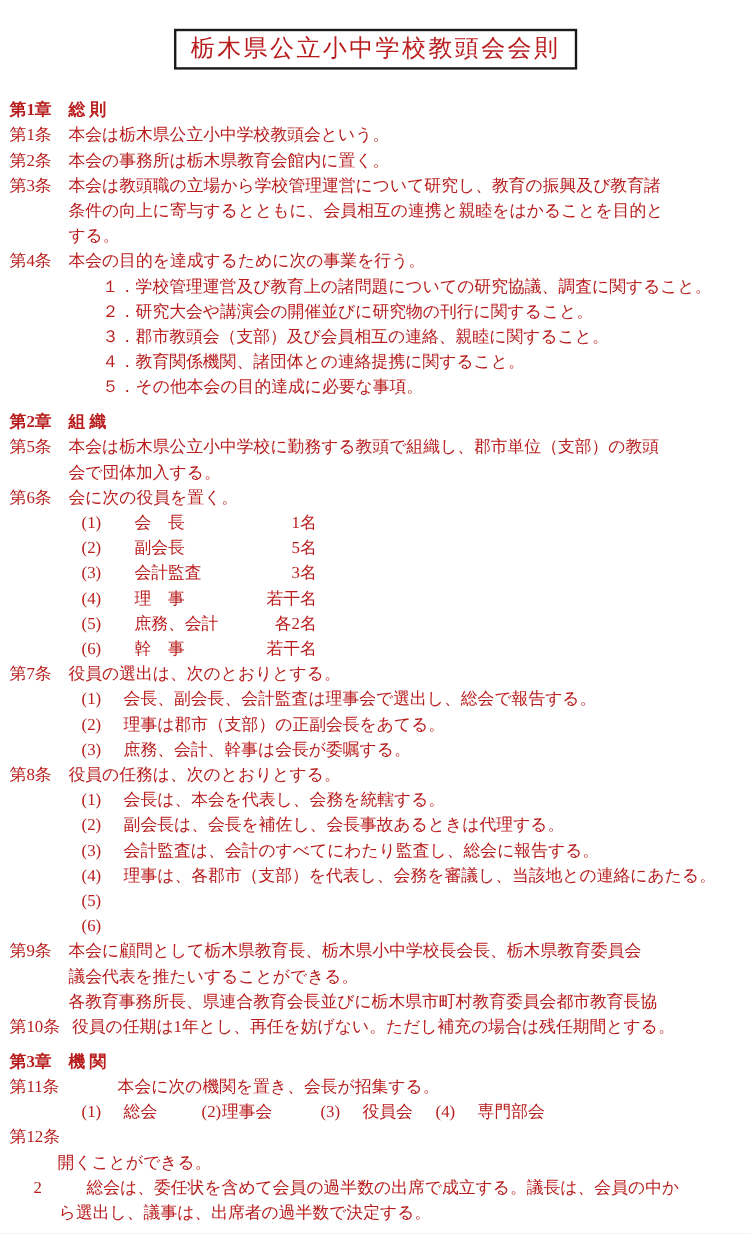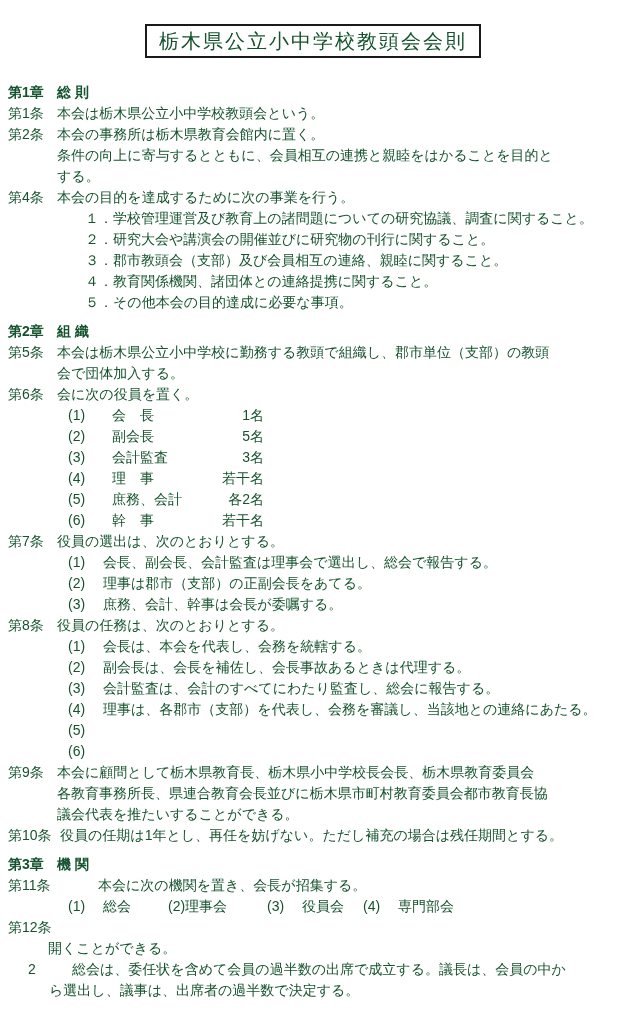--- a/index.html
+++ b/index.html
@@ -1,18 +1,18 @@
 <!DOCTYPE html>
 <html><head>
 <meta charset="utf-8">
 <style>
   html,body{margin:0;padding:0;background:#e8e8e8;}
   .page{
     width:626px;height:1028px;background:#ffffff;position:relative;overflow:hidden;
-    font-family:Liberation Sans, sans-serif;color:#14532d;
+    font-family:Liberation Serif, serif;color:#b91c1c;
     margin:0 auto;
   }
   .title-row{position:absolute;top:24px;left:0;right:0;text-align:center;}
   .title-box{
     display:inline-block;border:2px solid #1a1a1a;padding:2px 12px;
     font-size:20px;letter-spacing:2px;line-height:26px;white-space:nowrap;
   }
   .content{position:absolute;top:82px;left:0;width:528px;}
   .line{position:relative;height:21px;line-height:21px;font-size:14px;white-space:nowrap;}
   .gap{height:8px;}
@@ -53,20 +53,24 @@
     </div>
     <div class="line">
       <span class="n">第1条</span>
       <span class="b">本会は栃木県公立小中学校教頭会という。</span>
     </div>
     <div class="line">
       <span class="n">第2条</span>
       <span class="b">本会の事務所は栃木県教育会館内に置く。</span>
     </div>
     <div class="line">
+      <span class="n">第3条</span>
+      <span class="b">本会は教頭職の立場から学校管理運営について研究し、教育の振興及び教育諸</span>
+    </div>
+    <div class="line">
       <span class="b">条件の向上に寄与するとともに、会員相互の連携と親睦をはかることを目的と</span>
     </div>
     <div class="line">
       <span class="b">する。</span>
     </div>
     <div class="line">
       <span class="n">第4条</span>
       <span class="b">本会の目的を達成するために次の事業を行う。</span>
     </div>
     <div class="line">
@@ -172,24 +176,24 @@
       <span class="pn">(5)</span>
     </div>
     <div class="line">
       <span class="pn">(6)</span>
     </div>
     <div class="line">
       <span class="n">第9条</span>
       <span class="b">本会に顧問として栃木県教育長、栃木県小中学校長会長、栃木県教育委員会</span>
     </div>
     <div class="line">
+      <span class="b">議会代表を推たいすることができる。</span>
+    </div>
+    <div class="line">
       <span class="b">各教育事務所長、県連合教育会長並びに栃木県市町村教育委員会都市教育長協</span>
-    </div>
-    <div class="line">
-      <span class="b">議会代表を推たいすることができる。</span>
     </div>
     <div class="line">
       <span class="n">第10条</span>
       <span class="b60">役員の任期は1年とし、再任を妨げない。ただし補充の場合は残任期間とする。</span>
     </div>
 
     <div class="gap"></div>
 
     <div class="line">
       <span class="n bold">第3章</span>

